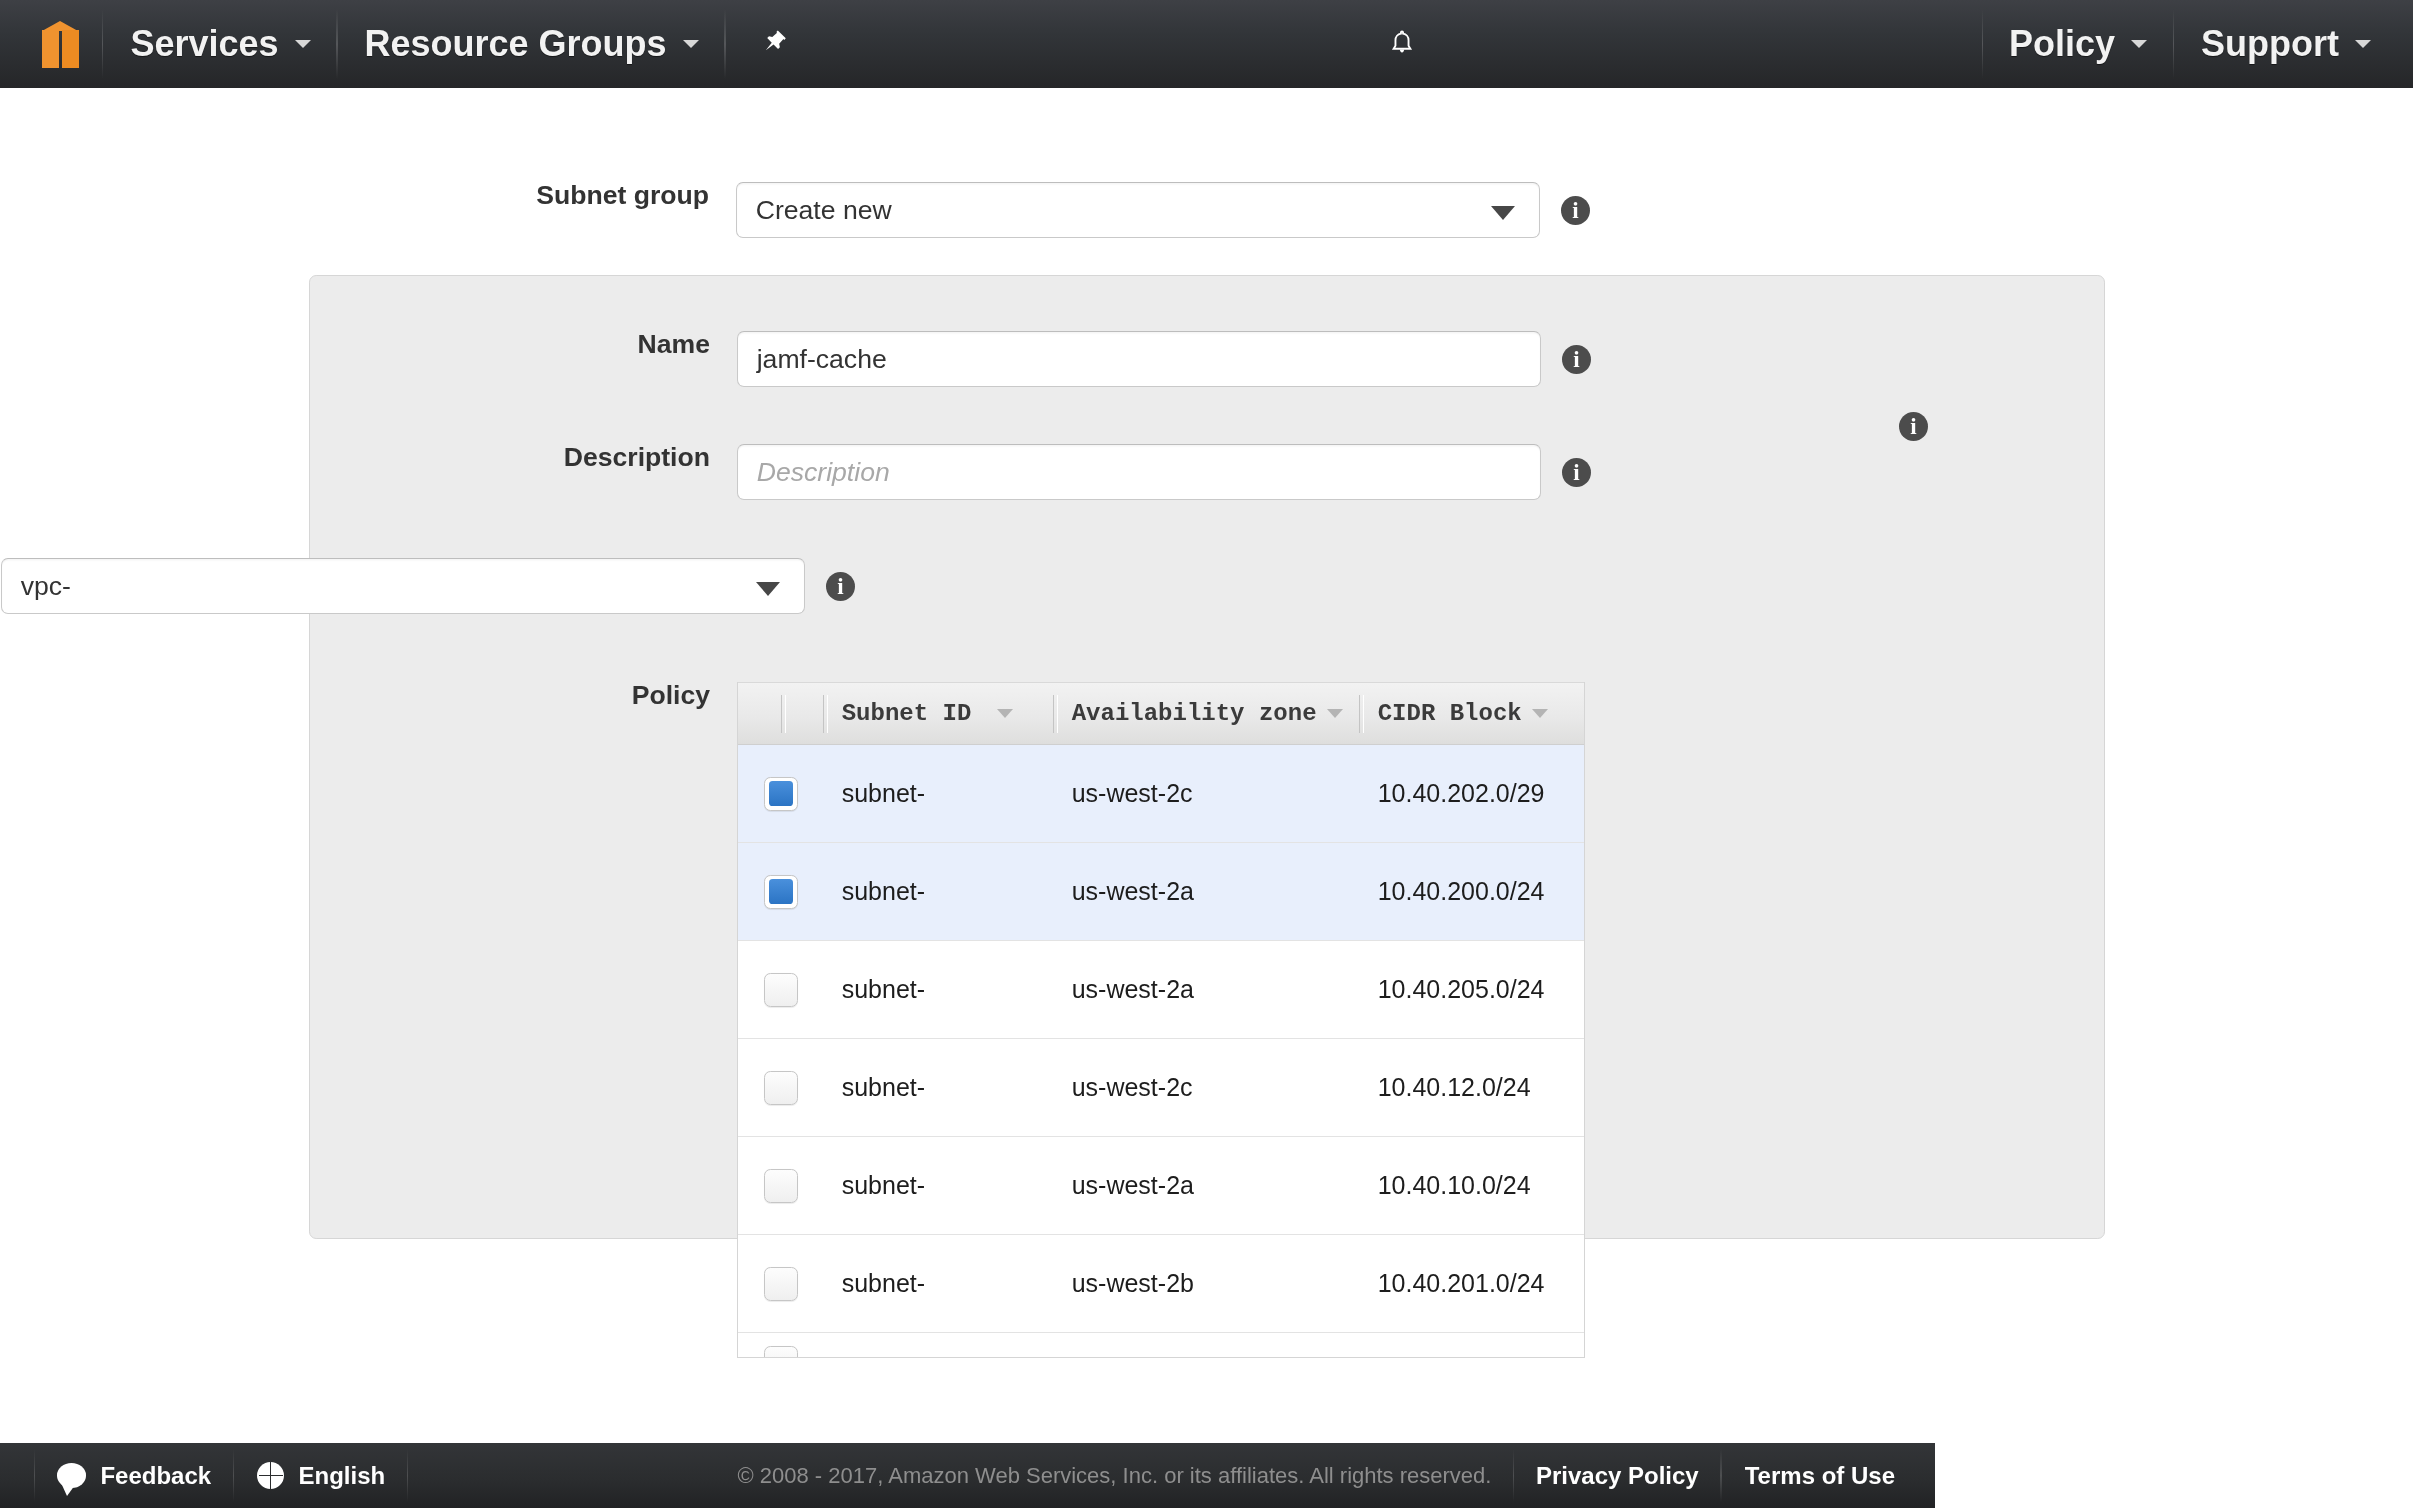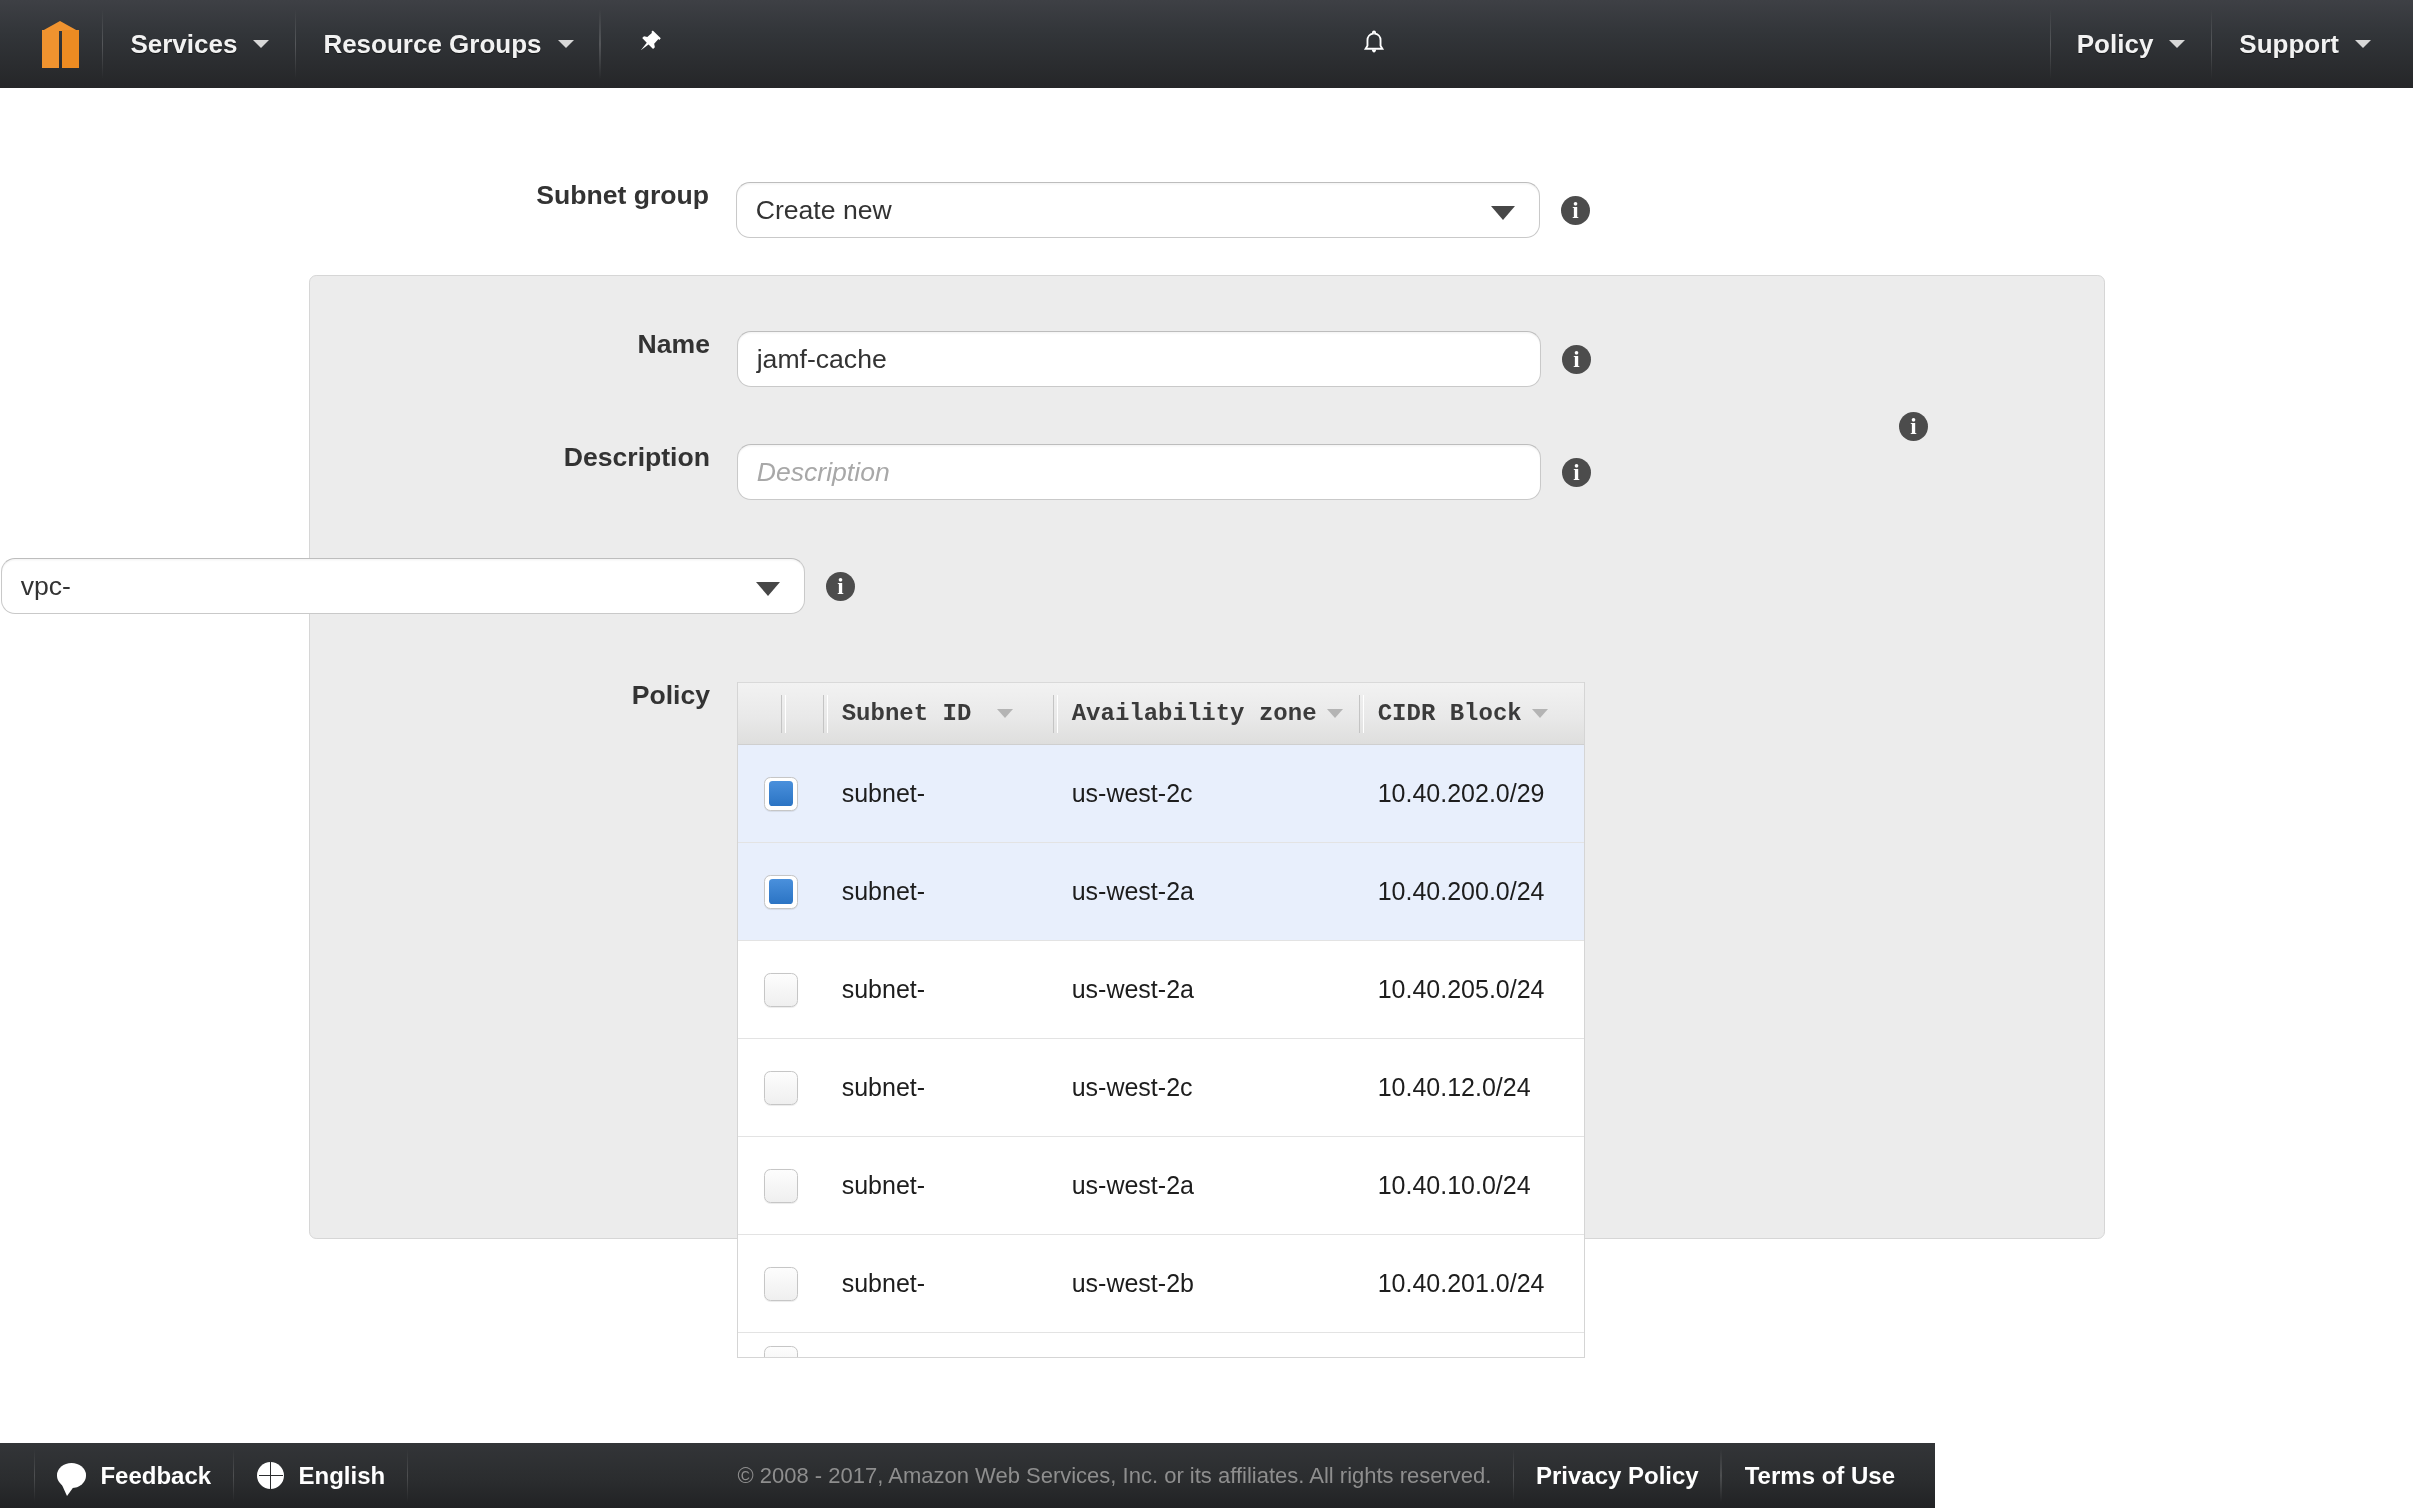--- a/index.html
+++ b/index.html
@@ -29,21 +29,21 @@
   }
   .nav-left { display: flex; align-items: stretch; }
   .nav-spacer { flex: 1 1 auto; }
   .nav-right { display: flex; align-items: stretch; }
 
   .nav-cell {
     display: flex;
     align-items: center;
     padding: 0 27px;
     color: #f2f2f2;
-    font-size: 26px;
+    font-size: 36px;
     font-weight: bold;
     white-space: nowrap;
     position: relative;
     cursor: pointer;
     text-shadow: 0 0.7px 0.7px rgba(0,0,0,.5);
   }
   .nav-cell.sep-right::after {
     content: "";
     position: absolute;
     right: 0; top: 8.6px; bottom: 8.6px;
@@ -120,21 +120,21 @@
   }
   .control-wrap { position: relative; }
 
   .input-box {
     width: 804px;
     height: 56px;
     box-sizing: border-box;
     background: #ffffff;
     border: 1.4px solid #c9c9c9;
     border-top-color: #bdbdbd;
-    border-radius: 14px;
+    border-radius: 7px;
     font-size: 26.6px;
     color: #333333;
     padding: 0 18.7px;
     display: flex;
     align-items: center;
     position: relative;
     box-shadow: inset 0 1.4px 1.4px rgba(0,0,0,.045);
   }
   .input-box.placeholder { color: #a8a8a8; font-style: italic; }
 

